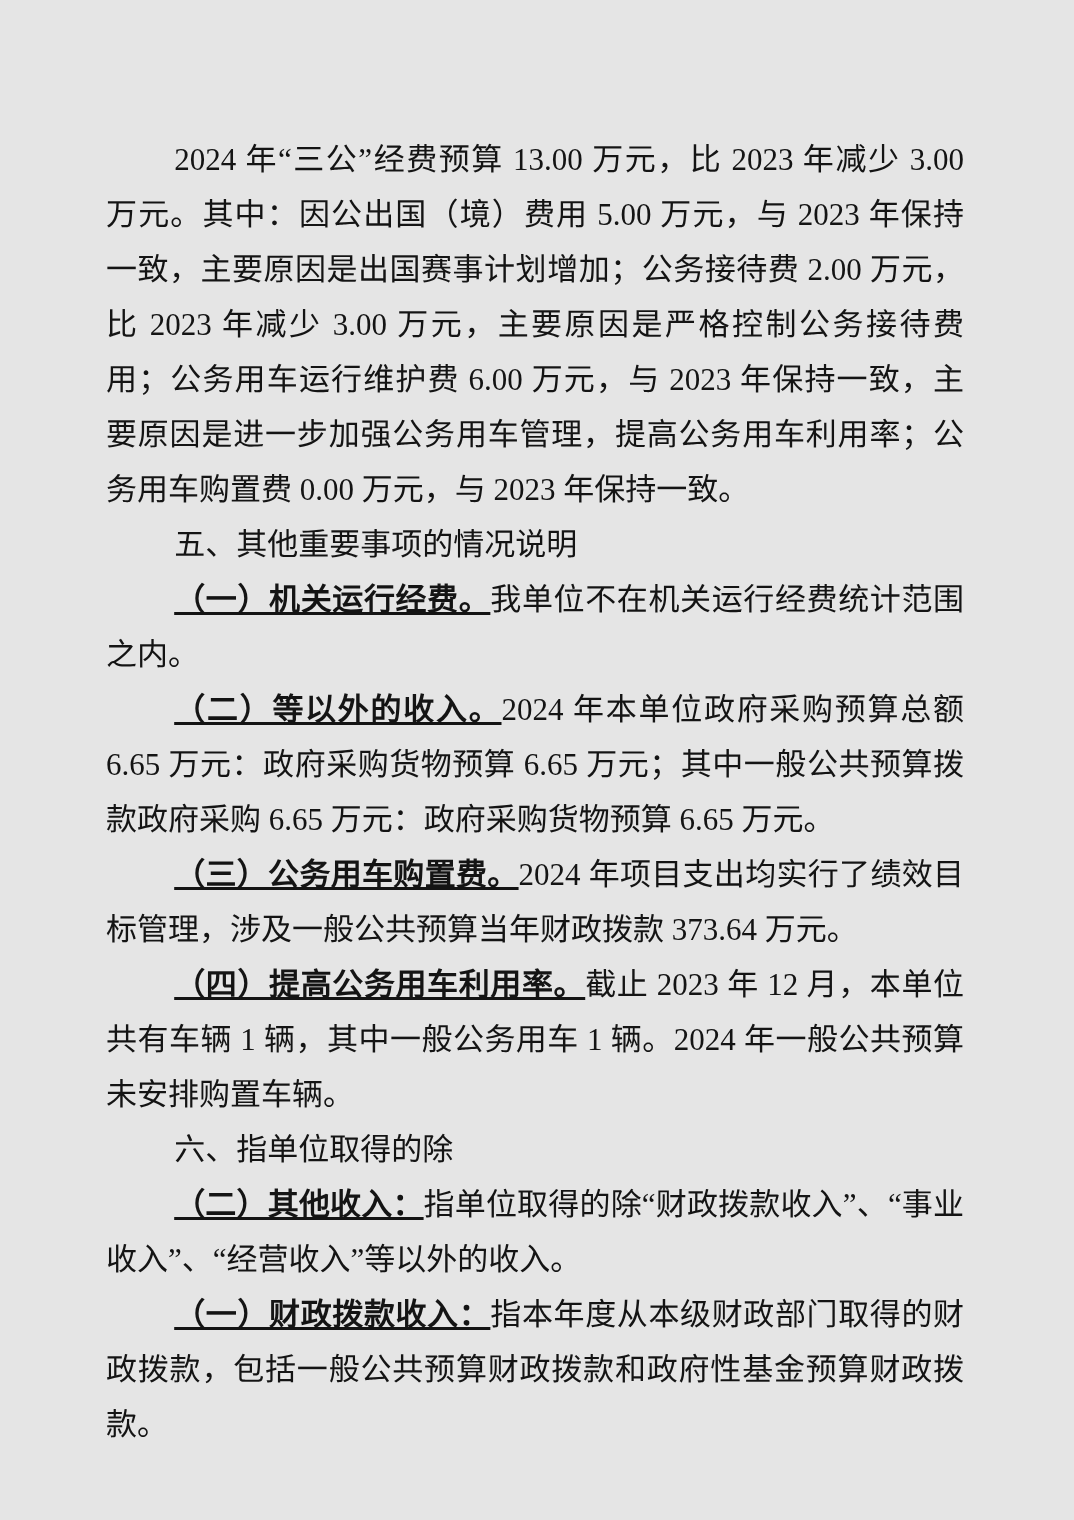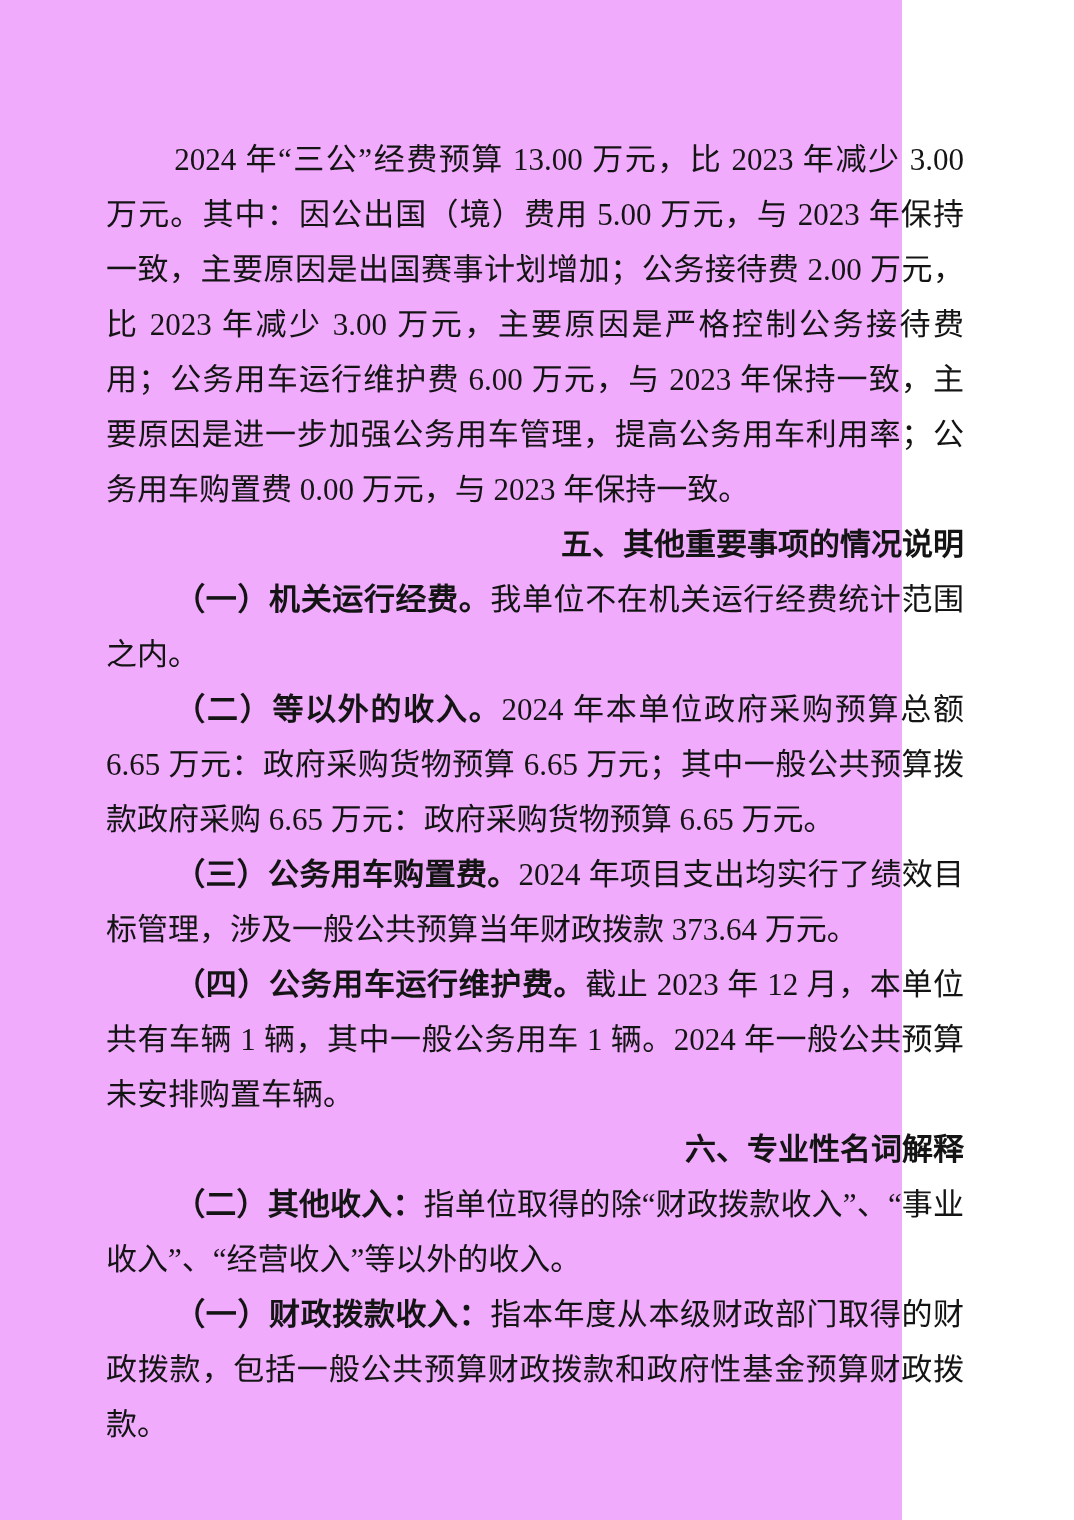--- a/index.html
+++ b/index.html
@@ -11,69 +11,70 @@
     width: 1074px;
     height: 1520px;
     position: relative;
     overflow: hidden;
     font-family: "Liberation Serif", serif;
   }
   .page {
     position: absolute;
     left: 0;
     top: 0;
-    width: 902px;
+    width: 1074px;
     height: 1520px;
-    background: #f0abfc;
+    background: #e5e5e5;
   }
   .doc {
     position: absolute;
     left: 106px;
     top: 132px;
     width: 858px;
     color: #141414;
     font-size: 31px;
     line-height: 55px;
     text-align: justify;
   }
   .para {
     margin: 0;
     text-indent: 2.2em;
     font-family: "Liberation Serif", serif;
     font-weight: normal;
   }
   .para .lead {
     font-weight: bold;
+    text-decoration: underline;
   }
   .heading {
     margin: 0;
     text-indent: 2.2em;
     font-family: "Liberation Sans", sans-serif;
-    font-weight: bold;
-    text-align: right;
+    font-weight: normal;
+    text-align: left;
   }
 </style>
 </head>
 <body>
 
 <div class="page">
   <div class="doc">
 
     <p class="para"><span>2024 年“三公”经费预算 13.00 万元，比 2023 年减少 3.00 万元。其中：因公出国（境）费用 5.00 万元，与 2023 年保持一致，主要原因是出国赛事计划增加；公务接待费 2.00 万元，比 2023 年减少 3.00 万元，主要原因是严格控制公务接待费用；公务用车运行维护费 6.00 万元，与 2023 年保持一致，主要原因是进一步加强公务用车管理，提高公务用车利用率；公务用车购置费 0.00 万元，与 2023 年保持一致。</span></p>
 
     <p class="heading"><span>五、其他重要事项的情况说明</span></p>
 
     <p class="para"><span class="lead">（一）机关运行经费。</span><span>我单位不在机关运行经费统计范围之内。</span></p>
 
     <p class="para"><span class="lead">（二）等以外的收入。</span><span>2024 年本单位政府采购预算总额 6.65 万元：政府采购货物预算 6.65 万元；其中一般公共预算拨款政府采购 6.65 万元：政府采购货物预算 6.65 万元。</span></p>
 
     <p class="para"><span class="lead">（三）公务用车购置费。</span><span>2024 年项目支出均实行了绩效目标管理，涉及一般公共预算当年财政拨款 373.64 万元。</span></p>
 
-    <p class="para"><span class="lead">（四）公务用车运行维护费。</span><span>截止 2023 年 12 月，本单位共有车辆 1 辆，其中一般公务用车 1 辆。2024 年一般公共预算未安排购置车辆。</span></p>
+    <p class="para"><span class="lead">（四）提高公务用车利用率。</span><span>截止 2023 年 12 月，本单位共有车辆 1 辆，其中一般公务用车 1 辆。2024 年一般公共预算未安排购置车辆。</span></p>
 
-    <p class="heading"><span>六、专业性名词解释</span></p>
+    <p class="heading"><span>六、指单位取得的除</span></p>
 
     <p class="para"><span class="lead">（二）其他收入：</span><span>指单位取得的除“财政拨款收入”、“事业收入”、“经营收入”等以外的收入。</span></p>
 
     <p class="para"><span class="lead">（一）财政拨款收入：</span><span>指本年度从本级财政部门取得的财政拨款，包括一般公共预算财政拨款和政府性基金预算财政拨款。</span></p>
 
   </div>
 </div>
 
 </body></html>

